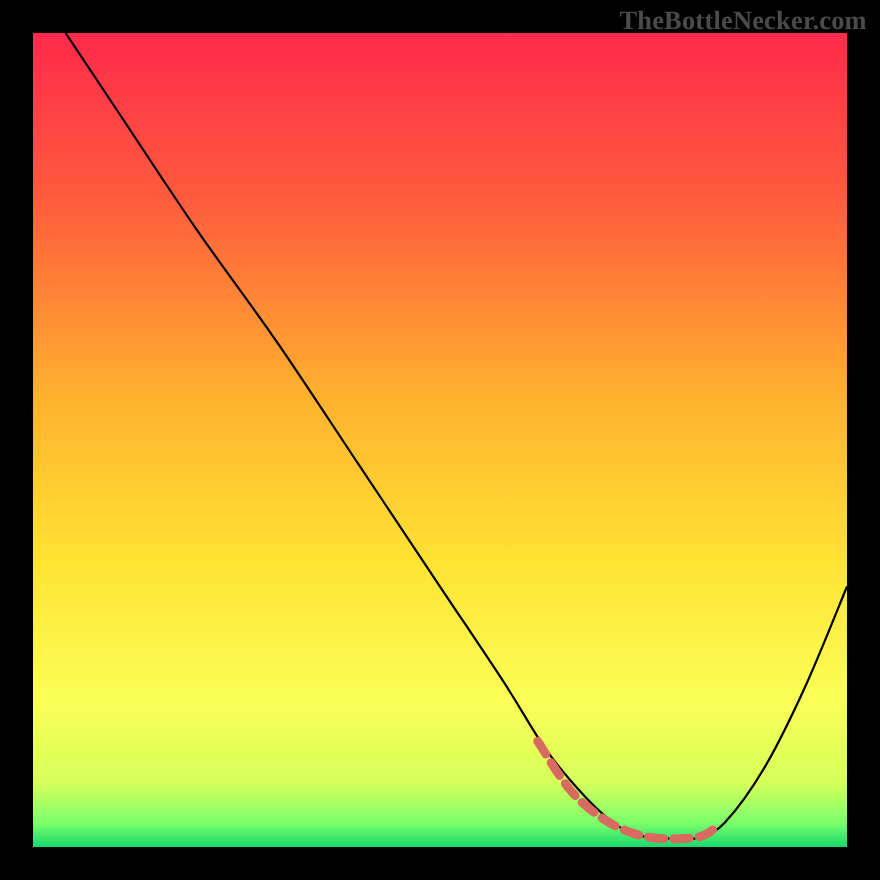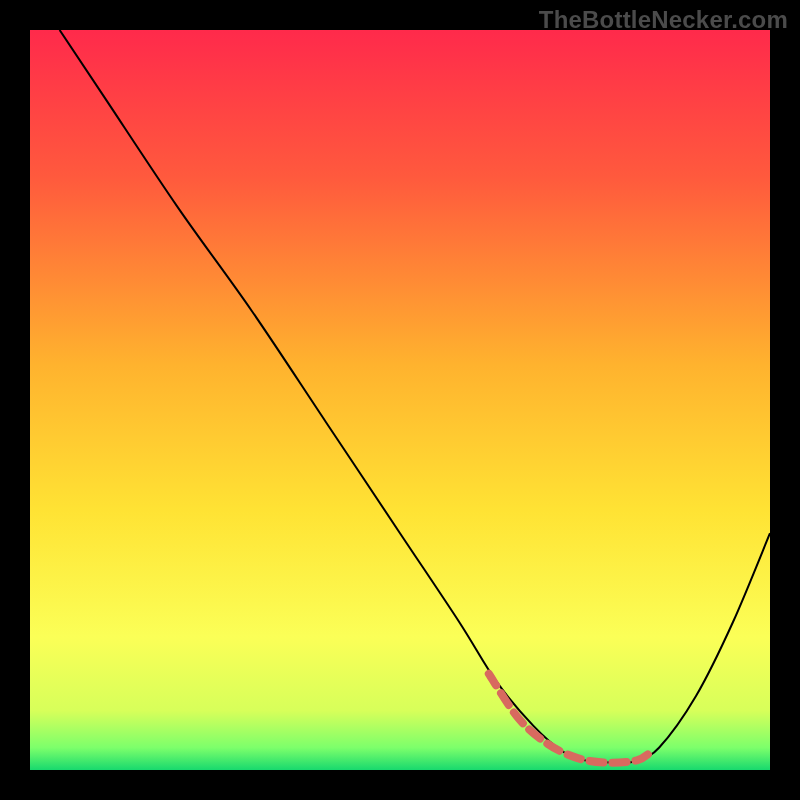--- a/index.html
+++ b/index.html
@@ -19,20 +19,21 @@
   }
   .attribution {
     position: absolute;
     top: 6px;
     right: 12px;
     color: #4b4b4b;
     font-size: 24px;
     font-weight: bold;
     letter-spacing: 0.2px;
     z-index: 10;
+    font-family: Liberation Serif, serif;
   }
   .plot {
     position: absolute;
     left: 30px;
     top: 30px;
     width: 740px;
     height: 740px;
   }
   .plot svg {
     display: block;

